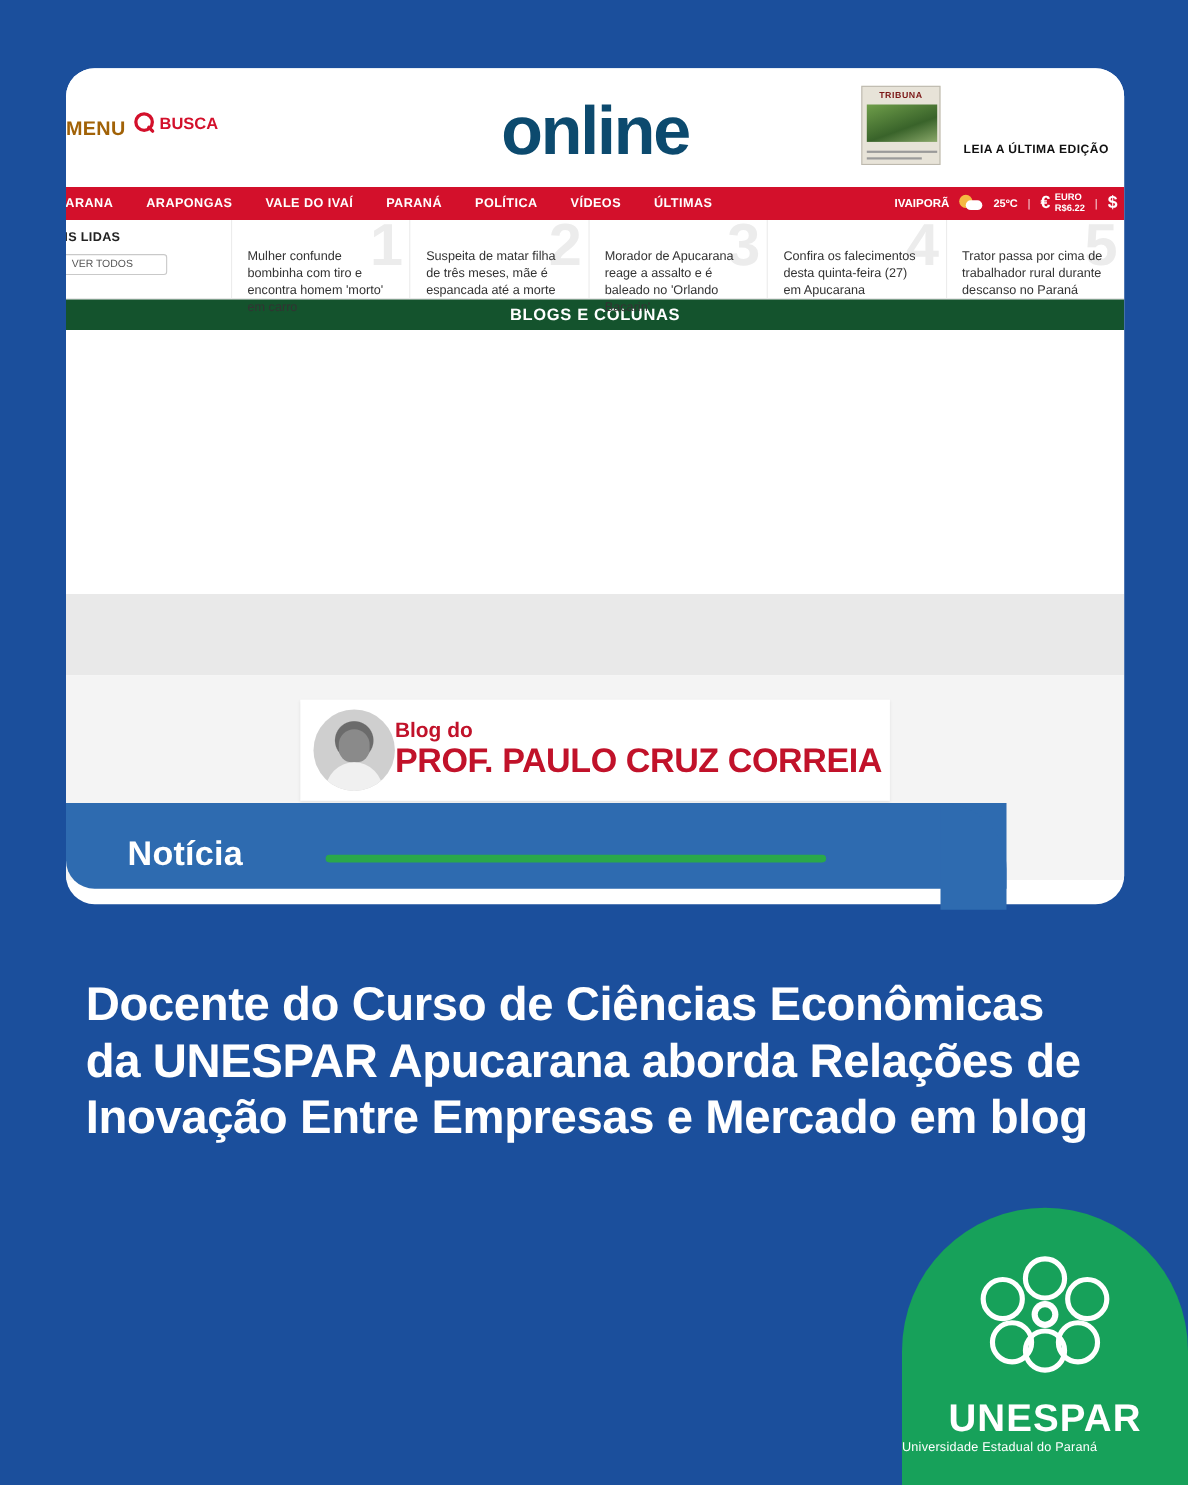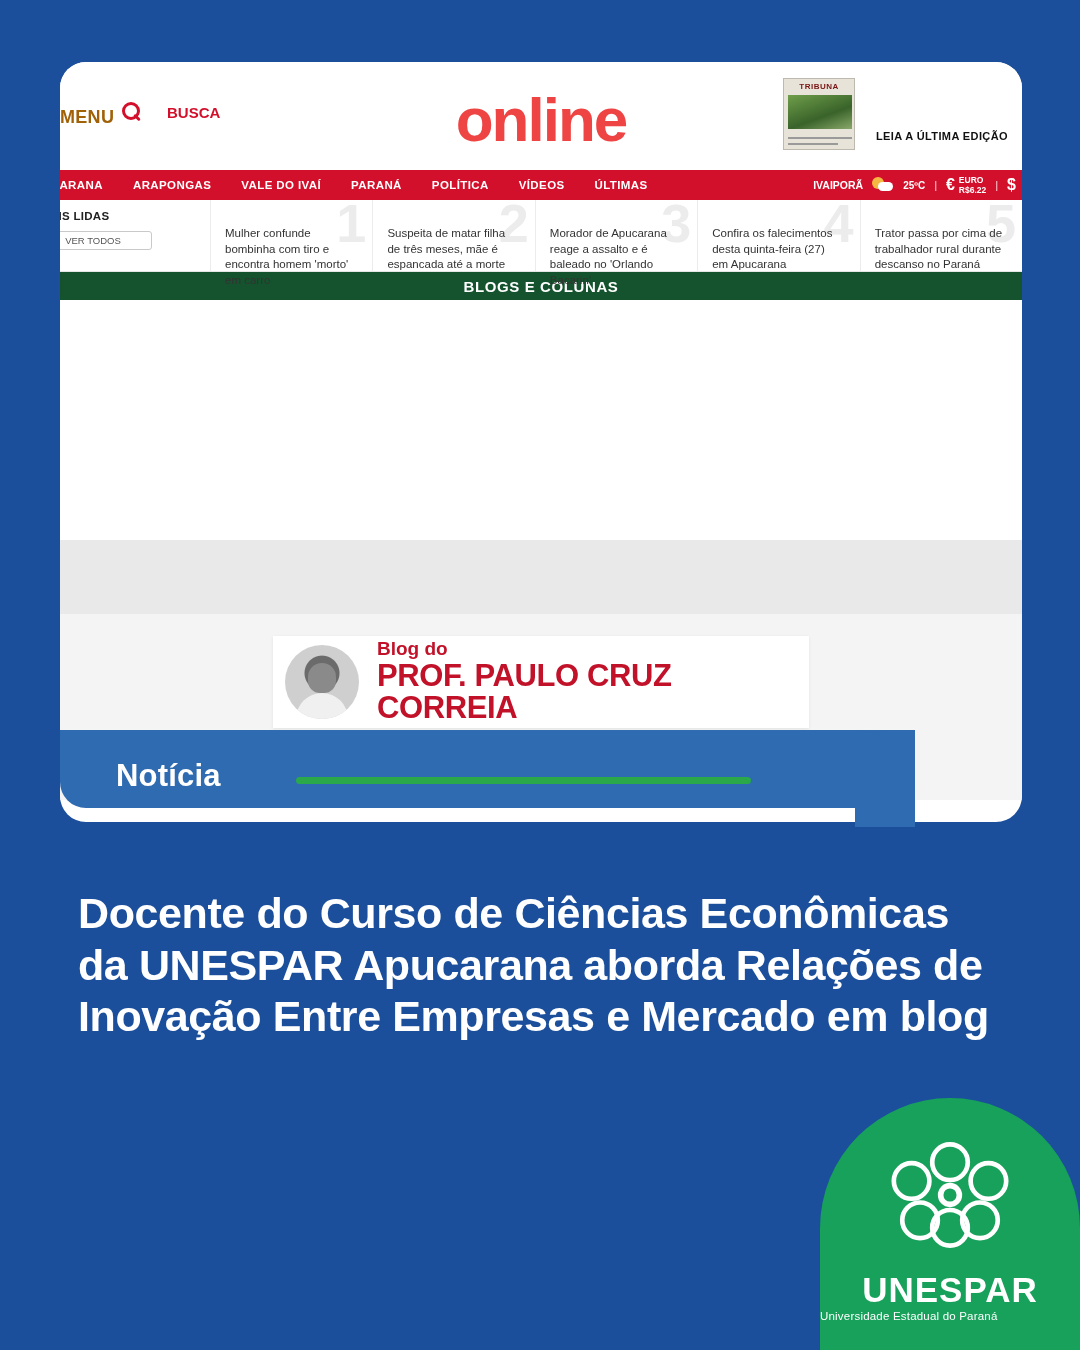--- a/index.html
+++ b/index.html
@@ -31,21 +31,21 @@
     height: 108px;
     background: #ffffff;
   }
   .menu-btn {
     position: absolute; left: 0px; top: 45px;
     color: #a16207; font-size: 18px; font-weight: 700;
     letter-spacing: .3px;
   }
   .busca-wrap {
     position: absolute; left: 62px; top: 40px;
-    display: flex; align-items: center; gap: 25px;
+    display: flex; align-items: center; gap: 3px;
   }
   .search-ico {
     width: 20px; height: 20px;
     display: inline-block; position: relative;
   }
   .search-ico::before {
     content: ""; position: absolute;
     width: 12px; height: 12px; border: 3px solid #d3102b;
     border-radius: 50%; left: 0; top: 0;
   }
@@ -68,21 +68,21 @@
   .logo .tn {
     position: relative;
     color: #ffffff;
     background: #d3102b;
     border-radius: 50% 50% 50% 50%;
     width: 78px; height: 78px;
     display: flex; align-items: center; justify-content: center;
     font-size: 46px; line-height: 1;
     margin-right: -6px;
   }
-  .logo .online { color: #ef4444; font-weight: 800; }
+  .logo .online { color: #0c4a6e; font-weight: 800; }
 
   
   .edition {
     position: absolute; right: 8px; top: 16px;
     display: flex; flex-direction: column; align-items: center;
     width: 250px;
   }
   .edition-thumb {
     width: 72px; height: 72px;
     background: #e7e3d8;
@@ -215,21 +215,21 @@
   }
   .bb-photo::after {
     content: ""; position: absolute; left: 11px; bottom: 0;
     width: 52px; height: 26px; background: #f0f0f0;
     border-radius: 26px 26px 0 0;
   }
   .bb-photo .face {
     position: absolute; left: 23px; top: 18px; width: 28px; height: 30px;
     background: #8a8a8a; border-radius: 14px 14px 12px 12px;
   }
-  .bb-txt { margin-left: 18px; }
+  .bb-txt { }
   .bb-l1 { font-size: 19px; font-weight: 800; color: #c1122a; line-height: 1.1; }
   .bb-l2 { font-size: 31px; font-weight: 800; color: #c1122a; line-height: 1.05; letter-spacing: -.4px; }
 
   
   .ribbon {
     position: absolute;
     left: 60px; top: 730px;
     width: 855px; height: 78px;
     background: #2e6bb0;
     border-radius: 0 0 0 26px;

